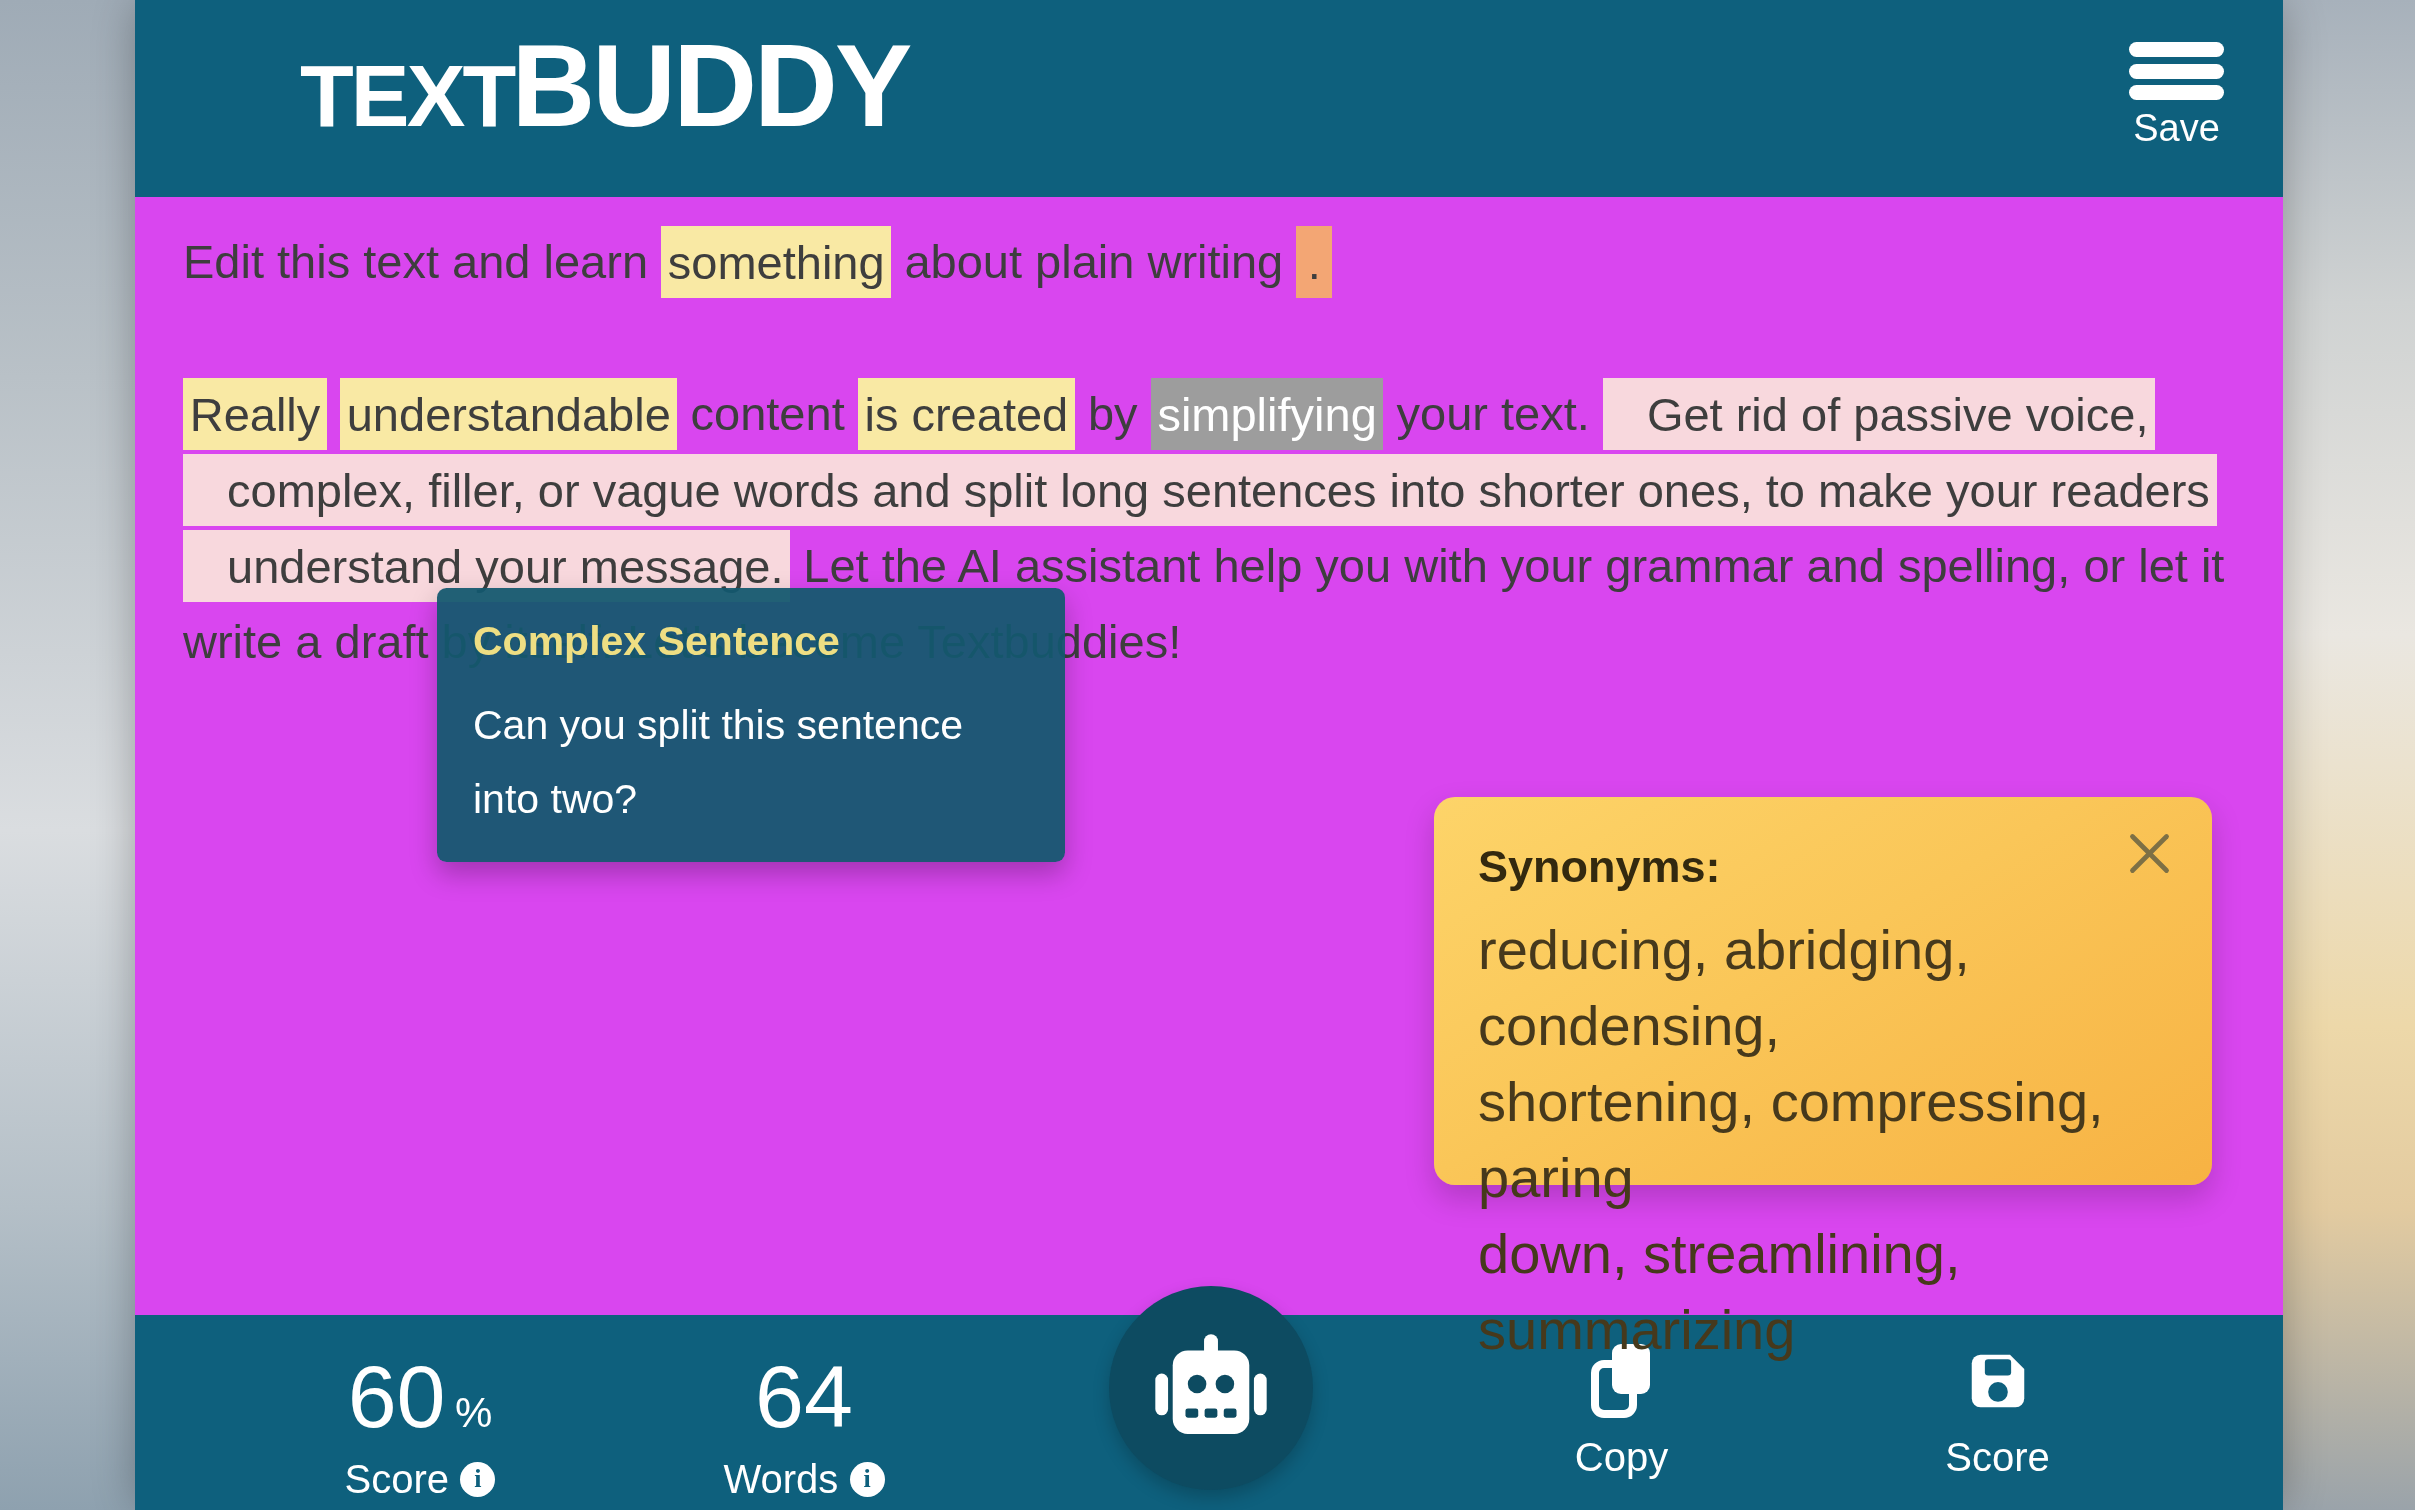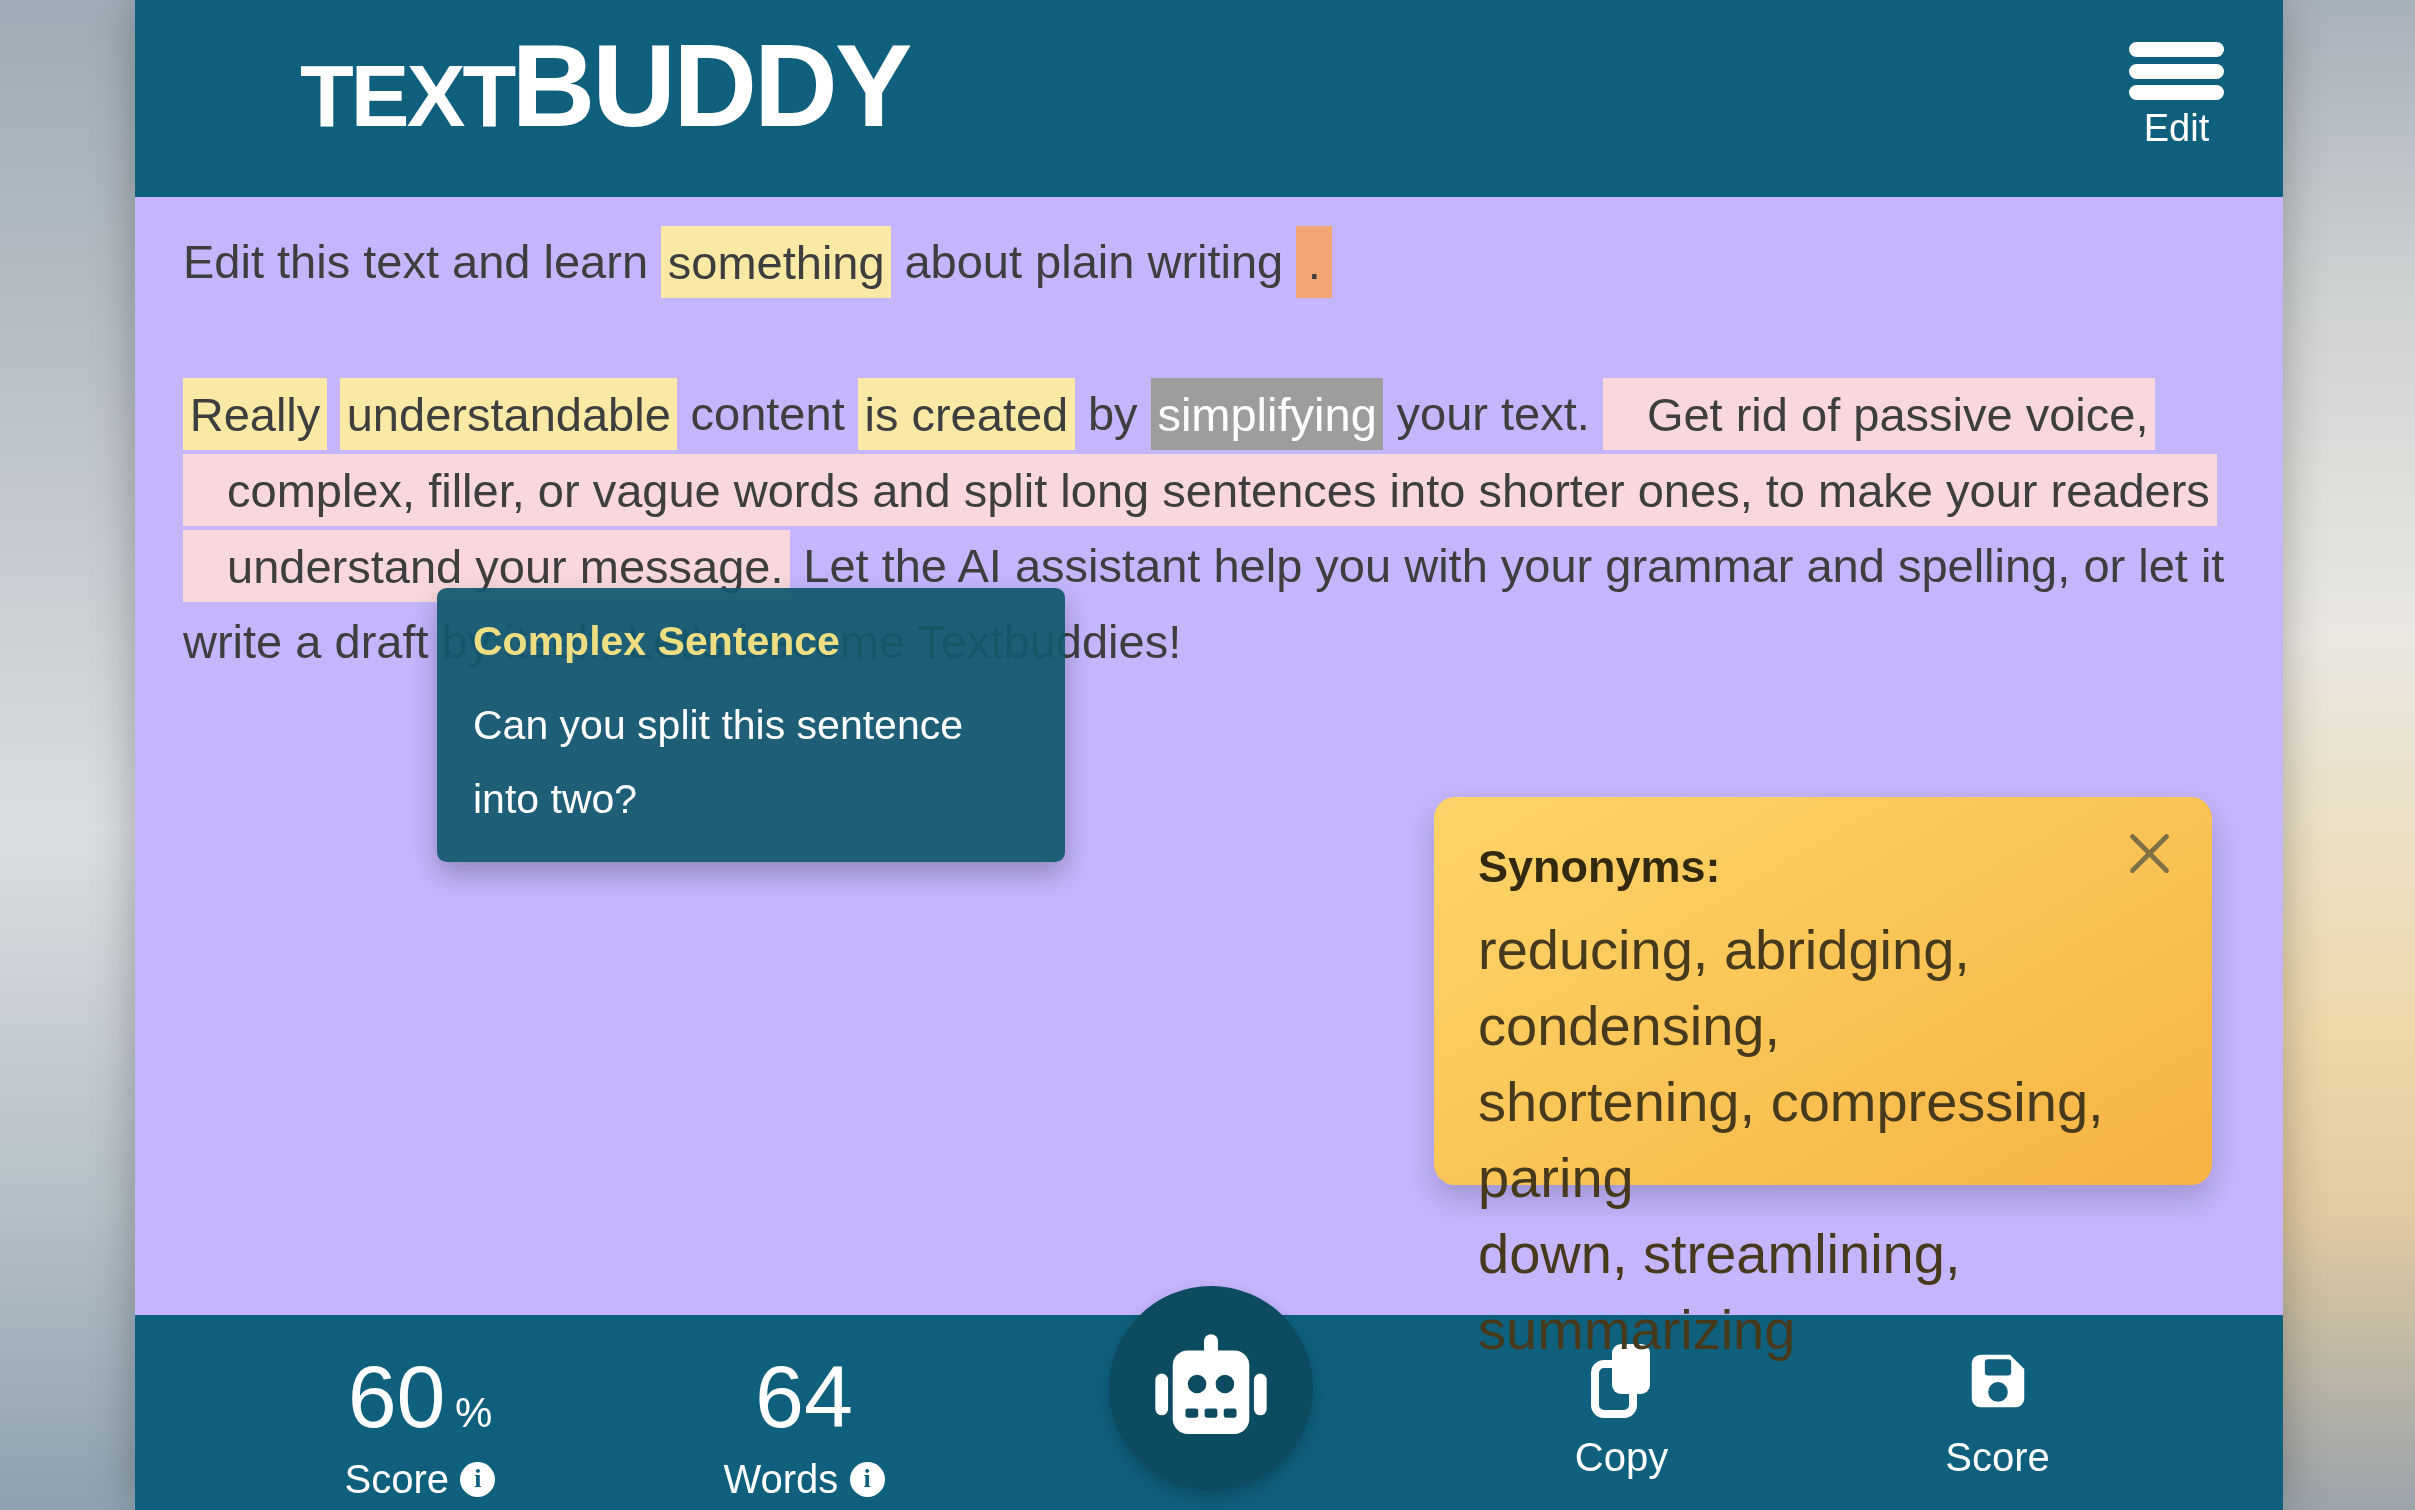--- a/index.html
+++ b/index.html
@@ -8,21 +8,21 @@
 
   .stage { position:relative; width:2416px; height:1510px; background:#c7ccd0; }
 
   .bg { position:absolute; top:0; height:100%; }
   .bg-left  { left:0; width:135px;
     background:linear-gradient(180deg,#9fabb6 0%,#b9c1c7 25%,#dadde0 55%,#b4bfc7 80%,#8ea1af 100%); }
   .bg-right { left:2283px; width:133px;
     background:linear-gradient(180deg,#a7b1bb 0%,#cfd2d2 20%,#eae7e1 42%,#edd8a9 68%,#e3cba0 80%,#9aa3aa 100%); }
 
   .app { position:absolute; left:135px; top:0; width:2148px; height:1510px;
-         background:#c4b5fd; box-shadow:0 0 43px rgba(0,0,0,.28);border-radius:21px; }
+         background:#d946ef; box-shadow:0 0 43px rgba(0,0,0,.28);border-radius:21px; }
 
   
   .topbar { position:absolute; top:0; left:0; right:0; height:197px; background:#0e607d; }
   .logo { position:absolute; left:165px; top:19px; display:flex; align-items:baseline; color:#fff; cursor:pointer; }
   .logo-text  { font-size:88px;  font-weight:700; letter-spacing:-2.9px; }
   .logo-buddy { font-size:116px; font-weight:800; letter-spacing:-2.9px; margin-left:-1.9px; }
   .menu-btn { position:absolute; left:1988px; top:42px; width:107px; text-align:center; cursor:pointer; }
   .menu-icon { display:block; margin:0 auto; width:95px; }
   .menu-icon i { display:block; width:95px; height:15px; border-radius:8.6px; background:#fff; margin-bottom:6.7px; }
   .menu-label { display:block; margin-top:5.7px; color:#fff; font-size:38px; }
@@ -88,21 +88,21 @@
       <div class="logo">
         <span class="logo-text">TEXT</span>
         <span class="logo-buddy">BUDDY</span>
       </div>
       <div class="menu-btn">
         <span class="menu-icon">
             <i></i>
             <i></i>
             <i></i>
           </span>
-        <span class="menu-label">Edit</span>
+        <span class="menu-label">Save</span>
       </div>
     </header>
 
     <main class="content">
       <p class="line intro"><span>Edit this text and learn </span><span class="hl hl-yellow">something</span><span> about plain writing </span><span class="hl hl-orange">.</span></p>
       <p class="line para"><span class="hl hl-yellow">Really</span><span> </span><span class="hl hl-yellow">understandable</span><span> content </span><span class="hl hl-yellow">is created</span><span> by </span><span class="hl hl-gray">simplifying</span><span> your text. </span><span class="hl hl-pink">Get rid of passive voice, complex, filler, or vague words and split long sentences into shorter ones, to make your readers understand your message.</span><span> Let the AI assistant help you with your grammar and spelling, or let it write a draft by itself. Let's become Textbuddies!</span></p>
     </main>
 
     <div class="tooltip">
       <div class="tooltip-title">Complex Sentence</div>

